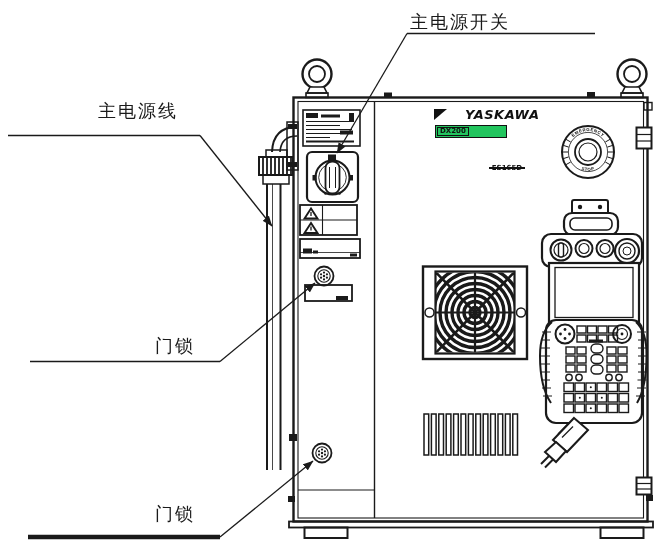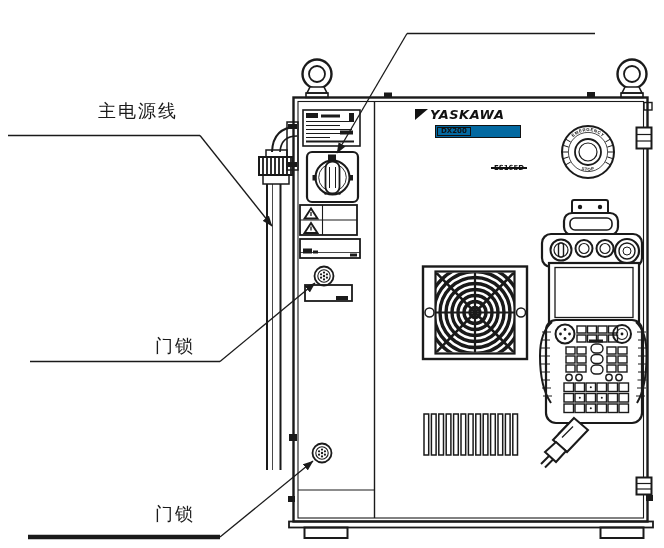--- a/index.html
+++ b/index.html
@@ -1,24 +1,24 @@
 <!DOCTYPE html>
 <html><head>
 <meta charset="utf-8">
 <style>
   html,body{margin:0;padding:0;background:#fff;}
   .canvas{position:relative;width:664px;height:548px;background:#fff;overflow:hidden;
           font-family:"DejaVu Sans","Liberation Sans",sans-serif;}
   .canvas svg{position:absolute;left:0;top:0;}
   .callout{position:absolute;font-size:18px;letter-spacing:2px;color:#1a1a1a;white-space:nowrap;line-height:1;}
-  .logo{position:absolute;left:415px;top:107px;display:flex;align-items:center;gap:2px;}
+  .logo{position:absolute;left:434px;top:107px;display:flex;align-items:center;gap:18px;}
   .logo-flag{width:0;height:0;border-top:11px solid #111;border-right:13px solid transparent;}
   .logo-text{font-weight:bold;font-style:italic;font-size:13px;color:#111;letter-spacing:0.5px;}
-  .plate{position:absolute;left:435px;top:125px;width:86px;height:13px;border:1.5px solid #111;
-         box-sizing:border-box;display:flex;align-items:stretch;gap:20px;padding:1px;background:#0369a1;}
+  .plate{position:absolute;left:435px;top:125px;width:72px;height:13px;border:1.5px solid #111;
+         box-sizing:border-box;display:flex;align-items:stretch;gap:20px;padding:1px;background:#22c55e;}
   .plate-cell{border:1px solid #111;font-size:7px;font-weight:bold;color:#111;
               display:flex;align-items:center;justify-content:center;line-height:1;padding:0 2px;}
   .plate-cell.c1{flex:0 0 34%;}
   .plate-cell.c2{flex:1;margin-top:40px;}
   .ln{fill:none;stroke:#1a1a1a;}
   .fill{fill:#1a1a1a;stroke:none;}
   .wfill{fill:#ffffff;stroke:#1a1a1a;}
   .estop-txt{font-family:"Liberation Sans",sans-serif;font-size:4.4px;font-weight:bold;
              letter-spacing:0.5px;fill:#111;stroke:none;}
 </style>
@@ -369,20 +369,21 @@
     <line x1="407" y1="33.5" x2="337" y2="153" stroke-width="1.3" marker-end="url(#arw)"></line>
     <line x1="8" y1="135.5" x2="200" y2="135.5" stroke-width="1.3"></line>
     <line x1="200" y1="135.5" x2="272" y2="226" stroke-width="1.3" marker-end="url(#arw)"></line>
     <line x1="30" y1="361.5" x2="220" y2="361.5" stroke-width="1.3"></line>
     <line x1="220" y1="361.5" x2="315" y2="283" stroke-width="1.3" marker-end="url(#arw)"></line>
     <line x1="28" y1="537" x2="220" y2="537" stroke-width="4.5"></line>
     <line x1="220" y1="537" x2="313" y2="461" stroke-width="1.3" marker-end="url(#arw)"></line>
   </g>
 </svg>
 
+  <div class="callout" style="left:410px;top:13px;">主电源开关</div>
   <div class="callout" style="left:98px;top:102px;">主电源线</div>
   <div class="callout" style="left:155px;top:337px;">门锁</div>
   <div class="callout" style="left:155px;top:505px;">门锁</div>
 
   <div class="logo">
     <span class="logo-flag"></span>
     <span class="logo-text">YASKAWA</span>
   </div>
 
   <div class="plate">

